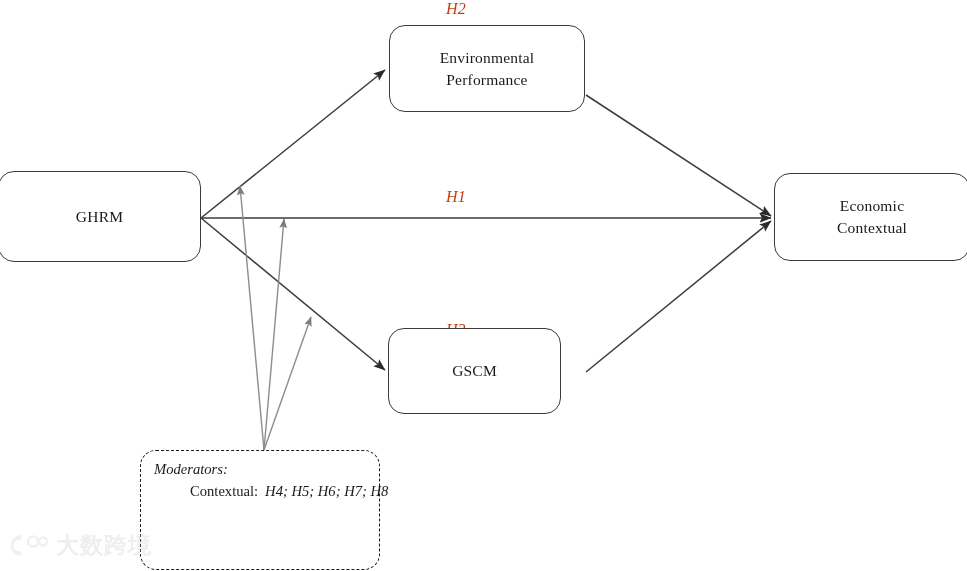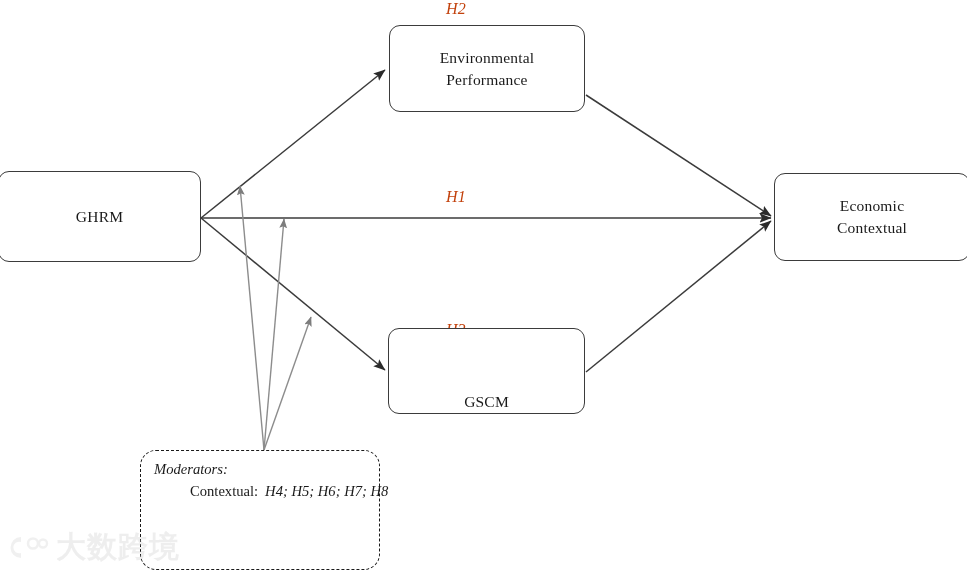--- a/index.html
+++ b/index.html
@@ -22,21 +22,21 @@
     position: absolute;
     left: 0;
     top: 0;
     width: 967px;
     height: 571px;
   }
   .node {
     position: absolute;
     box-sizing: border-box;
     border: 1.3px solid #3b3b3b;
-    border-radius: 11px;
+    border-radius: 16px;
     background: #ffffff;
     display: flex;
     align-items: center;
     justify-content: center;
     text-align: center;
     color: #1a1a1a;
     font-size: 15.5px;
     line-height: 1.42;
     letter-spacing: 0.2px;
   }
@@ -82,21 +82,21 @@
     opacity: 0.30;
     user-select: none;
   }
   .wm-mark {
     position: relative;
     width: 40px;
     height: 27px;
   }
   .wm-text {
     font-family: "DejaVu Sans", sans-serif;
-    font-size: 30px;
+    font-size: 23px;
     font-weight: 700;
     color: #c9c9c9;
     letter-spacing: 1px;
     line-height: 1;
   }
 </style>
 </head>
 <body>
 
 <div id="canvas">
@@ -134,21 +134,21 @@
 
   <div class="node" style="left:-2px; top:171px; width:203px; height:91px;">
     <span class="node-label">GHRM</span>
   </div>
 
   <div class="node" style="left:389px; top:25px; width:196px; height:87px;">
     <span class="node-label">Environmental
 Performance</span>
   </div>
 
-  <div class="node" style="left:388px; top:328px; width:197px; height:86px;align-items:flex-end;">
+  <div class="node" style="left:388px; top:328px; width:173px; height:86px;">
     <span class="node-label">GSCM</span>
   </div>
 
   <div class="node" style="left:774px; top:173px; width:196px; height:88px;">
     <span class="node-label">Economic
 Contextual</span>
   </div>
 
   <div class="moderators" style="left:140px; top:450px; width:240px; height:120px;">
     <span class="mod-title">Moderators:</span>

